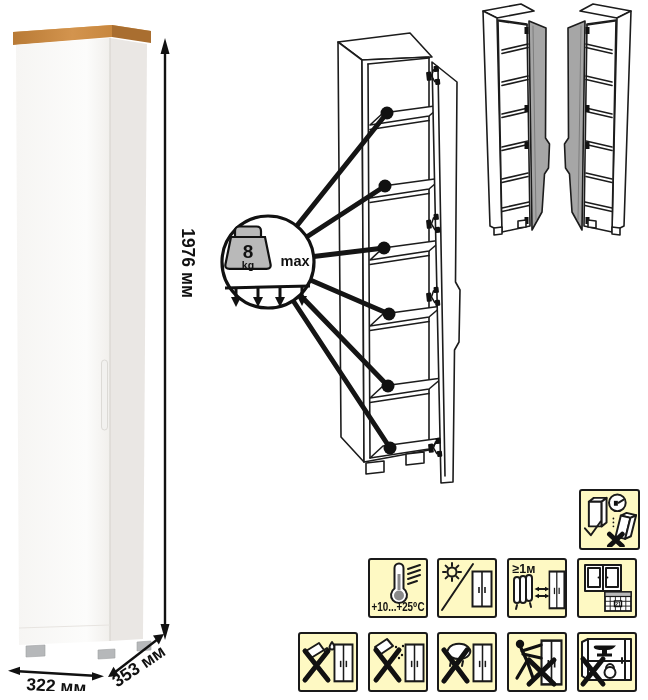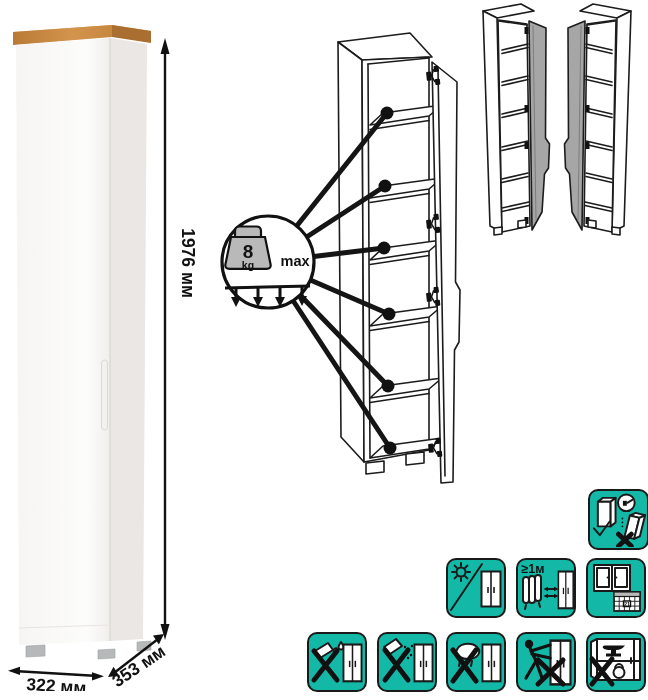--- a/index.html
+++ b/index.html
@@ -9,22 +9,22 @@
   svg text{font-family:"Liberation Sans","DejaVu Sans",sans-serif;fill:#111;}
   .dwg{stroke:#1c1c1c;stroke-width:1.6;fill:none;stroke-linejoin:round;stroke-linecap:round;}
   .fw{fill:#ffffff;}
   .thick{stroke:#151515;stroke-width:5;stroke-linecap:round;}
   .ik{stroke:#1a1a1a;stroke-width:2;fill:none;stroke-linecap:round;stroke-linejoin:round;}
   .ikw{stroke:#1a1a1a;stroke-width:2;fill:#fff;stroke-linecap:round;stroke-linejoin:round;}
   .xx{stroke:#111;stroke-width:5;stroke-linecap:round;fill:none;}
   .dim{stroke:#111;stroke-width:2.4;}
   .dimlbl{font-weight:bold;font-size:17.5px;text-anchor:middle;}
   .lbl{font-weight:bold;font-size:13px;text-anchor:middle;}
-  .tile{position:absolute;width:56px;height:56px;border:2.6px solid #1a1a1a;border-radius:10px;
-        background:#14b8a6;margin-left:9px;}
+  .tile{position:absolute;width:56px;height:56px;border:2.6px solid #1a1a1a;border-radius:3px;
+        background:#fef9c3;}
   .tile svg{display:block;width:56px;height:56px;}
 </style>
 </head>
 <body>
 
 <div class="page">
 
   <svg width="0" height="0" style="position:absolute">
     <defs>
       <linearGradient id="woodF" x1="0" y1="0" x2="1" y2="0">
@@ -219,20 +219,36 @@
           <path class="ikw" stroke-width="1.8" d="M42,22 L52,22 L47,26 L37,26 Z"></path>
           <rect class="ikw" stroke-width="1.8" x="37" y="26" width="10" height="22"></rect>
           <path class="ikw" stroke-width="1.8" d="M47,26 L52,22 L52,44 L47,48 Z"></path>
         </g>
         <path class="xx" stroke-width="4" d="M29,44 L42,56 M42,44 L29,56"></path>
       </g>
     </svg>
   </div>
 
 
+  <div class="tile" style="left:368px;top:558px">
+    <svg viewBox="0 0 56 56">
+      <g>
+        <path class="ikw" d="M24.5,8 a4.5,4.5 0 0 1 9,0 V28.5 a8,8 0 1 1 -9,0 Z"></path>
+        <line x1="29" y1="14" x2="29" y2="30" stroke="#8a8a8a" stroke-width="3"></line>
+        <circle cx="29" cy="35.5" r="5" fill="#8a8a8a"></circle>
+        <g class="ik" stroke-width="1.8">
+          <line x1="38" y1="9" x2="50" y2="5"></line>
+            <line x1="38" y1="14" x2="50" y2="10"></line>
+          <line x1="38" y1="19" x2="50" y2="15"></line>
+            <line x1="38" y1="24" x2="47" y2="21"></line>
+        </g>
+      </g>
+      <text class="lbl" x="28" y="51" font-size="11" textLength="53" lengthAdjust="spacingAndGlyphs">+10...+25⁰C</text>
+    </svg>
+  </div>
 
   <div class="tile" style="left:437px;top:558px">
     <svg viewBox="0 0 56 56">
       <g>
         <circle class="ik" cx="13" cy="12" r="4.5"></circle>
         <g class="ik" stroke-width="1.8">
           <line x1="13" y1="3" x2="13" y2="6"></line>
             <line x1="13" y1="18" x2="13" y2="21"></line>
           <line x1="4" y1="12" x2="7" y2="12"></line>
             <line x1="19" y1="12" x2="22" y2="12"></line>

